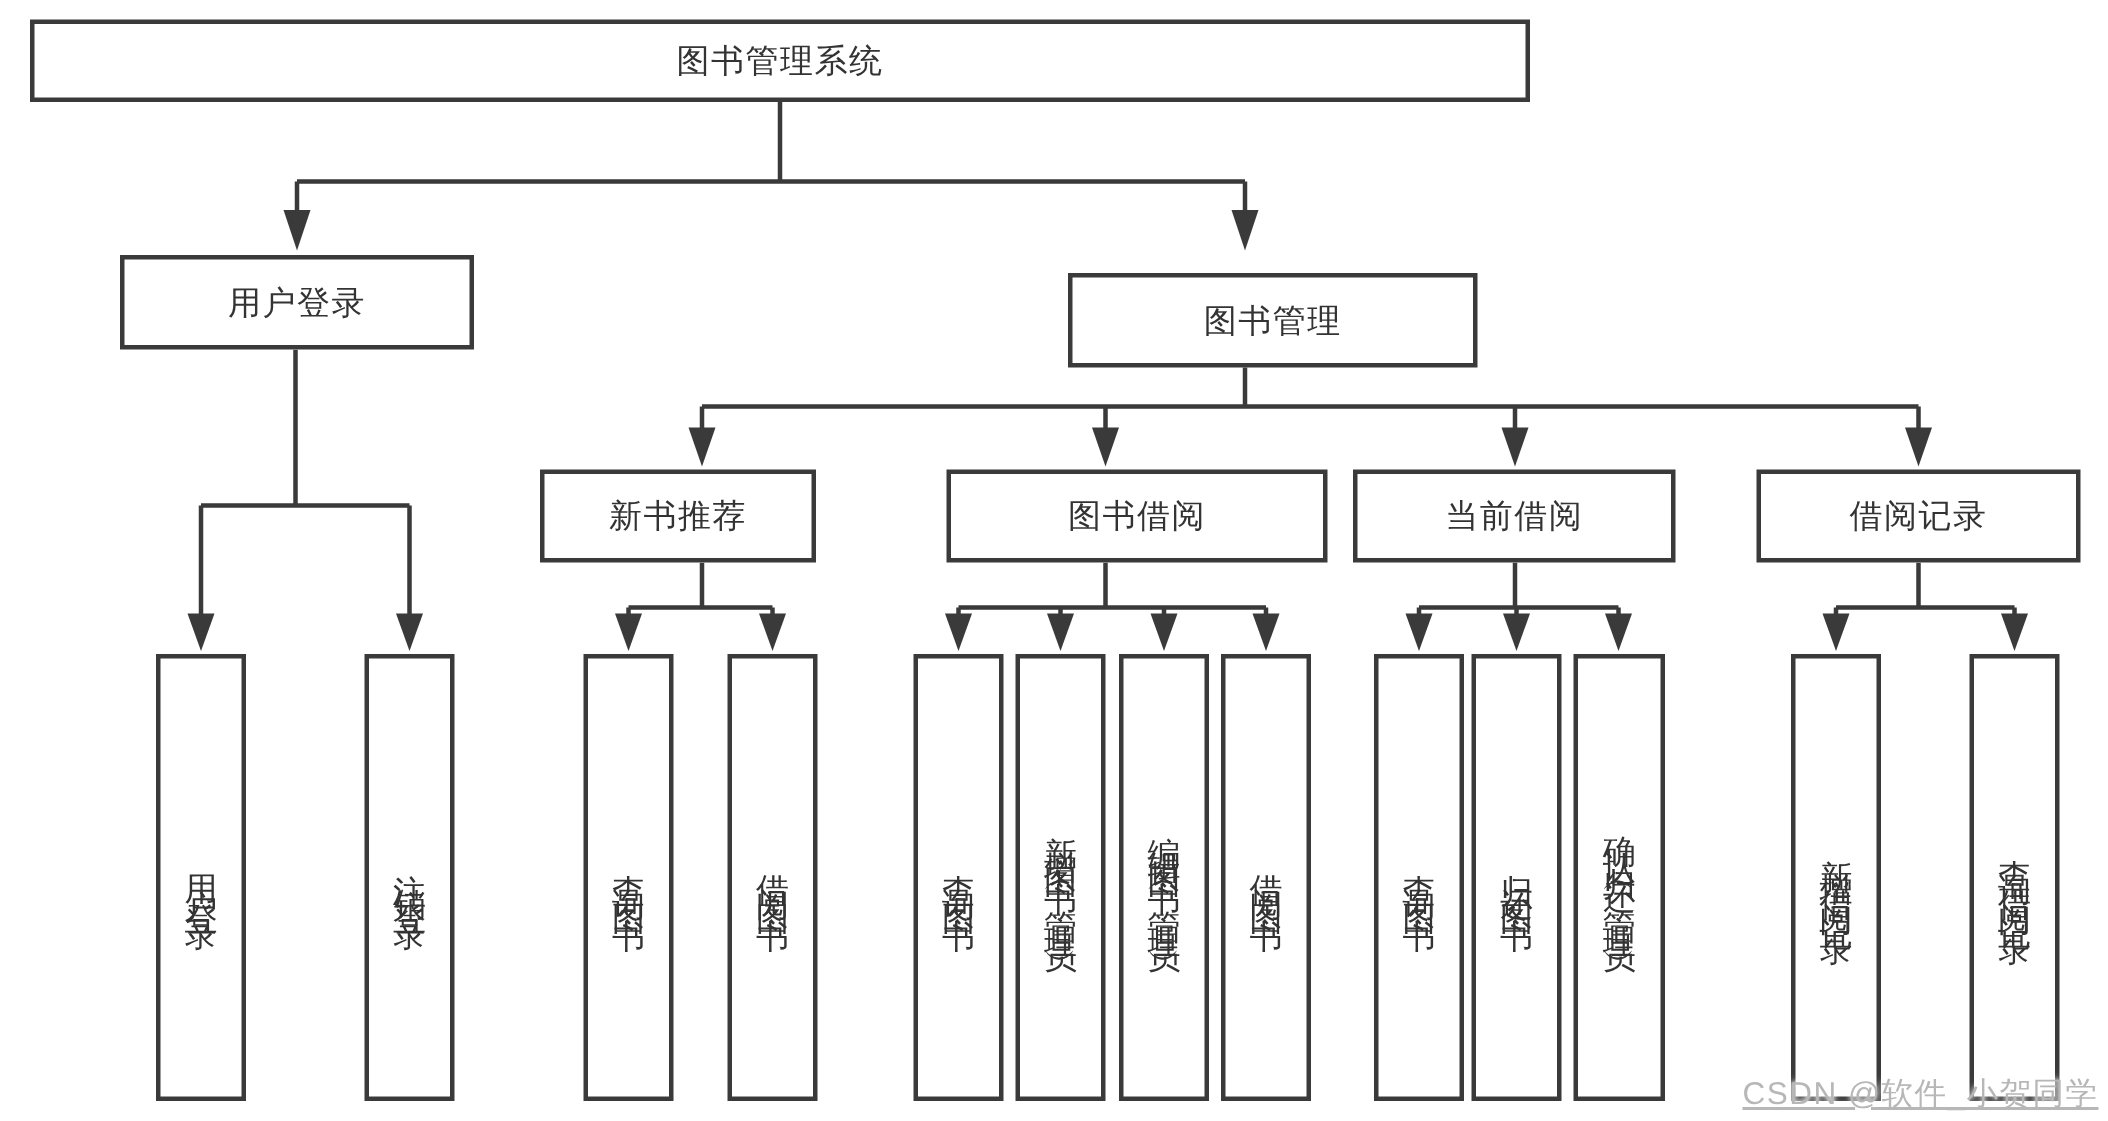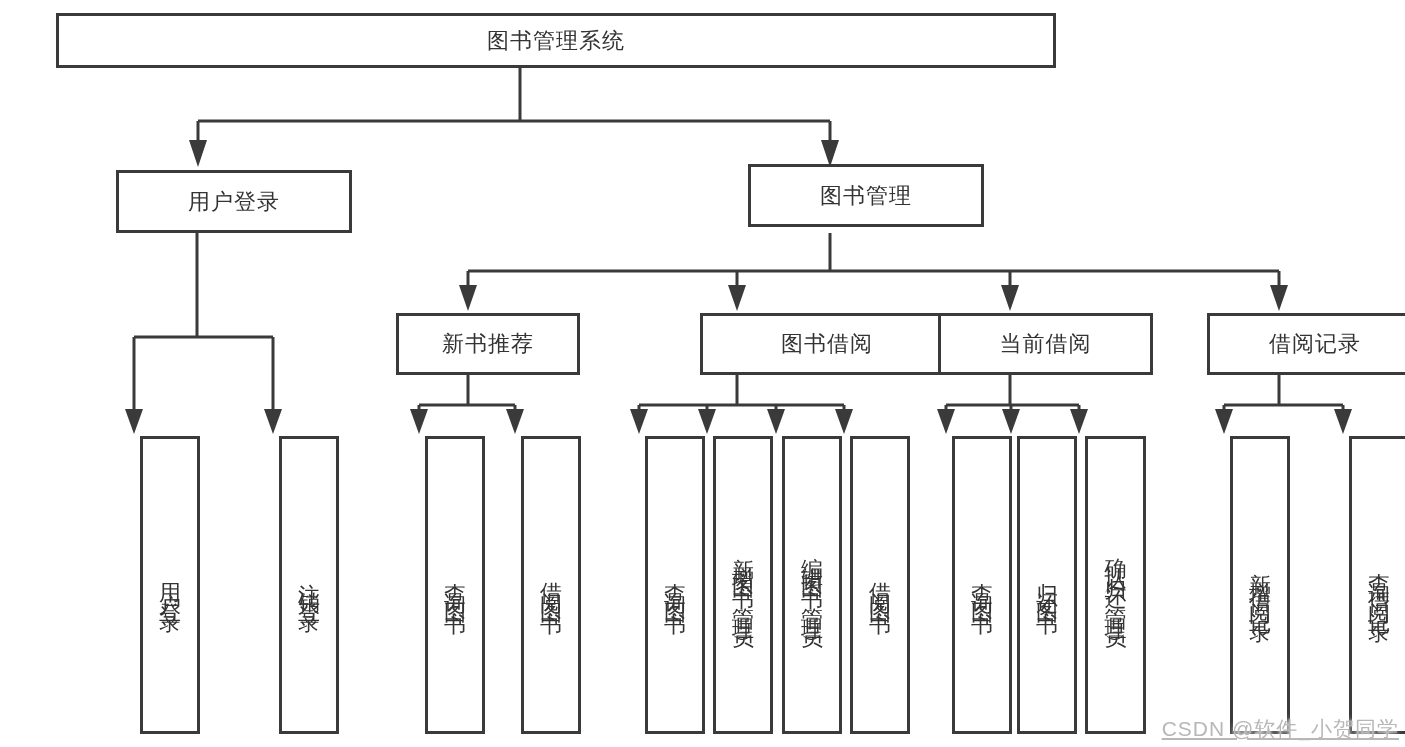--- a/index.html
+++ b/index.html
@@ -38,21 +38,20 @@
     position: absolute;
     border: 3px solid var(--line);
     background: #ffffff;
     display: flex;
     align-items: center;
     justify-content: center;
     color: var(--text);
     font-size: 22px;
     letter-spacing: 1px;
     white-space: nowrap;
-    margin-left: 36px;
   }
   .leaf span {
     writing-mode: vertical-rl;
     text-orientation: upright;
     letter-spacing: 10px;
     line-height: 1;
     font-size: 22px;
   }
   .watermark {
     position: absolute;
@@ -104,28 +103,28 @@
     </g>
   </svg>
 
   <div class="node" style="left:20px;top:13px;width:1000px;height:55px">
     <span>图书管理系统</span>
   </div>
 
   <div class="node" style="left:80px;top:170px;width:236px;height:63px">
     <span>用户登录</span>
   </div>
-  <div class="node" style="left:712px;top:164px;width:236px;height:63px">
+  <div class="node" style="left:712px;top:182px;width:273px;height:63px">
     <span>图书管理</span>
   </div>
 
   <div class="node" style="left:360px;top:313px;width:184px;height:62px">
     <span>新书推荐</span>
   </div>
-  <div class="node" style="left:664px;top:313px;width:254px;height:62px">
+  <div class="node" style="left:631px;top:313px;width:254px;height:62px">
     <span>图书借阅</span>
   </div>
   <div class="node" style="left:902px;top:313px;width:215px;height:62px">
     <span>当前借阅</span>
   </div>
   <div class="node" style="left:1171px;top:313px;width:216px;height:62px">
     <span>借阅记录</span>
   </div>
 
   <div class="node leaf" style="left:104px;top:436px;width:60px;height:298px">

